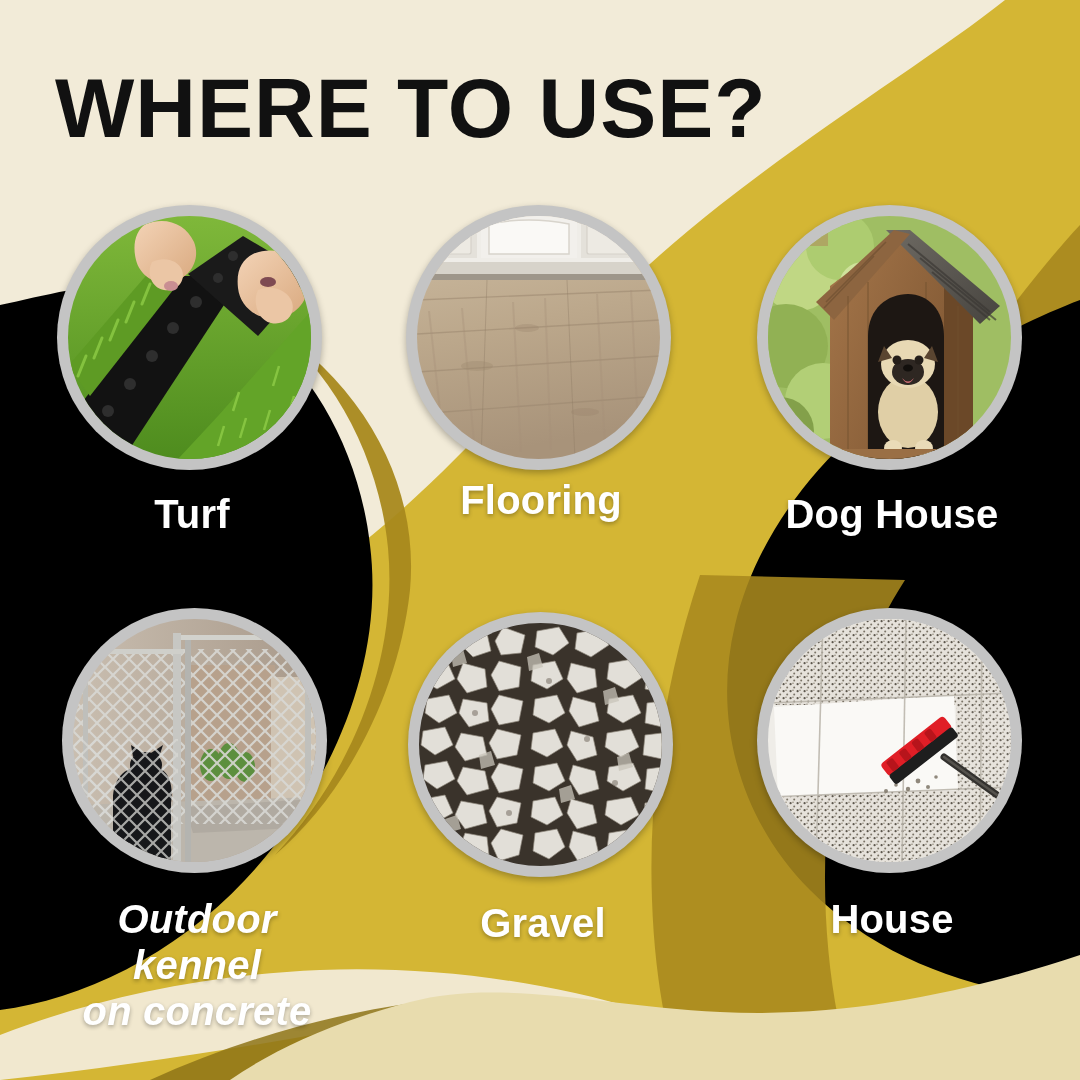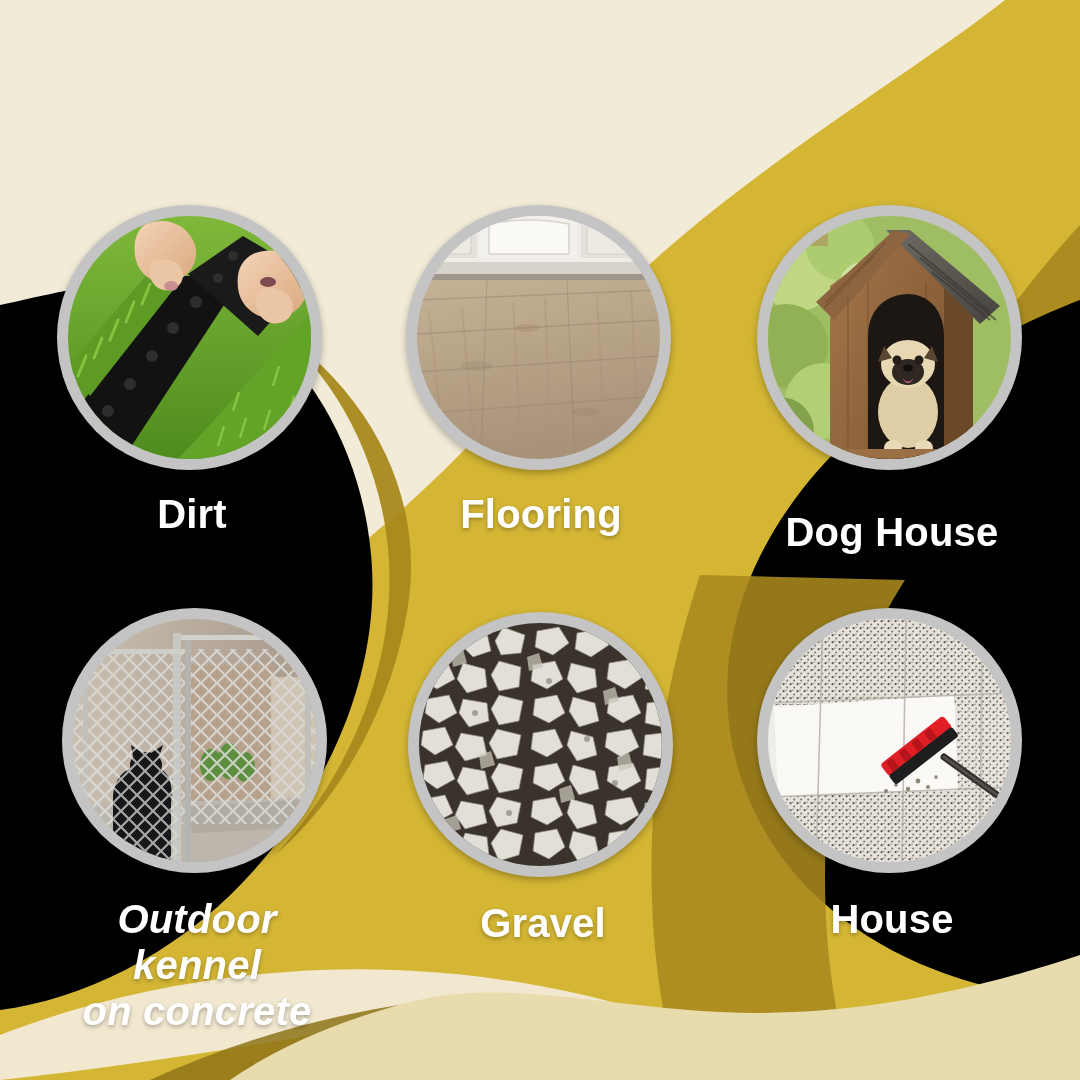--- a/index.html
+++ b/index.html
@@ -109,20 +109,21 @@
     <path d="M150,1080
          C260,1030 380,1000 500,995
          C430,1015 360,1048 305,1080 Z" fill="#8E7418" opacity="0.85"></path>
 
     <path d="M0,1080 L1080,1080 L1080,955
          C960,995 840,1018 720,1012
          C600,1006 500,978 410,1002
          C330,1023 270,1052 230,1080 Z" fill="#E8DCAE"></path>
   </svg>
 
+  <div class="title">WHERE TO USE?</div>
 
   <div class="cell" style="left:57px;top:205px;width:270px;">
     <div class="circ">
       <div class="inner">
         <svg viewBox="0 0 243 243" preserveAspectRatio="none">
           <defs>
             <linearGradient id="gGrass" x1="0" y1="0" x2="0" y2="1">
               <stop offset="0" stop-color="#7FB83A"></stop>
                 <stop offset="1" stop-color="#4E8C1E"></stop>
             </linearGradient>
@@ -171,21 +172,21 @@
 
           <path d="M78,8 C98,0 118,8 126,26 C133,44 122,62 104,66 C88,70 72,60 68,44 C64,28 68,14 78,8 Z" fill="url(#gSkin)"></path>
           <path d="M84,46 C96,40 110,44 114,54 C118,66 108,76 96,74 C84,72 78,58 84,46 Z" fill="#EBC6A5"></path>
           <path d="M185,38 C208,28 232,40 238,60 C244,82 230,100 208,102 C188,104 172,90 170,72 C168,54 174,44 185,38 Z" fill="url(#gSkin)"></path>
           <path d="M190,74 C204,68 220,74 224,86 C228,100 216,110 203,107 C190,104 184,86 190,74 Z" fill="#EBC6A5"></path>
           <ellipse cx="103" cy="70" rx="7" ry="5" fill="#C98E92"></ellipse>
           <ellipse cx="200" cy="66" rx="8" ry="5" fill="#7E4A52"></ellipse>
         </svg>
       </div>
     </div>
-    <div class="label" style="top:286px;">Dirt</div>
+    <div class="label" style="top:286px;">Turf</div>
   </div>
 
   <div class="cell" style="left:406px;top:205px;width:270px;">
     <div class="circ">
       <div class="inner">
         <svg viewBox="0 0 243 243" preserveAspectRatio="none">
           <defs>
             <linearGradient id="gFloor" x1="0" y1="0" x2="0.2" y2="1">
               <stop offset="0" stop-color="#CDBCA2"></stop>
                 <stop offset="0.5" stop-color="#BCA88C"></stop>
@@ -225,21 +226,21 @@
               <line x1="214" y1="74" x2="222" y2="230"></line>
           </g>
           <g fill="#97836B" opacity=".3">
             <ellipse cx="60" cy="150" rx="16" ry="5"></ellipse>
             <ellipse cx="168" cy="196" rx="14" ry="4"></ellipse>
             <ellipse cx="110" cy="112" rx="12" ry="4"></ellipse>
           </g>
         </svg>
       </div>
     </div>
-    <div class="label" style="top:286px;">Flooring</div>
+    <div class="label" style="top:272px;">Flooring</div>
   </div>
 
   <div class="cell" style="left:757px;top:205px;width:270px;">
     <div class="circ">
       <div class="inner">
         <svg viewBox="0 0 243 243" preserveAspectRatio="none">
           <defs>
             <linearGradient id="gWood" x1="0" y1="0" x2="1" y2="0.6">
               <stop offset="0" stop-color="#A5764A"></stop>
                 <stop offset="1" stop-color="#7E5632"></stop>
@@ -297,21 +298,21 @@
             <ellipse cx="140" cy="152" rx="5" ry="3.5" fill="#120F0C"></ellipse>
             <path d="M134,162 q6,10 12,0 q-6,7 -12,0 Z" fill="#C96C72"></path>
             <ellipse cx="125" cy="232" rx="9" ry="8" fill="#EADBB8"></ellipse>
             <ellipse cx="156" cy="232" rx="9" ry="8" fill="#EADBB8"></ellipse>
           </g>
 
           <rect x="62" y="233" width="150" height="10" fill="#9A6F45"></rect>
         </svg>
       </div>
     </div>
-    <div class="label" style="top:304px;">Dog House</div>
+    <div class="label" style="top:286px;">Dog House</div>
   </div>
 
   <div class="cell" style="left:62px;top:608px;width:270px;">
     <div class="circ">
       <div class="inner">
         <svg viewBox="0 0 243 243" preserveAspectRatio="none">
           <defs>
             <pattern id="chain" width="16" height="16" patternUnits="userSpaceOnUse">
               <path d="M0,0 L16,16 M16,0 L0,16" stroke="#D8D8D4" stroke-width="2.2" fill="none"></path>
             </pattern>

